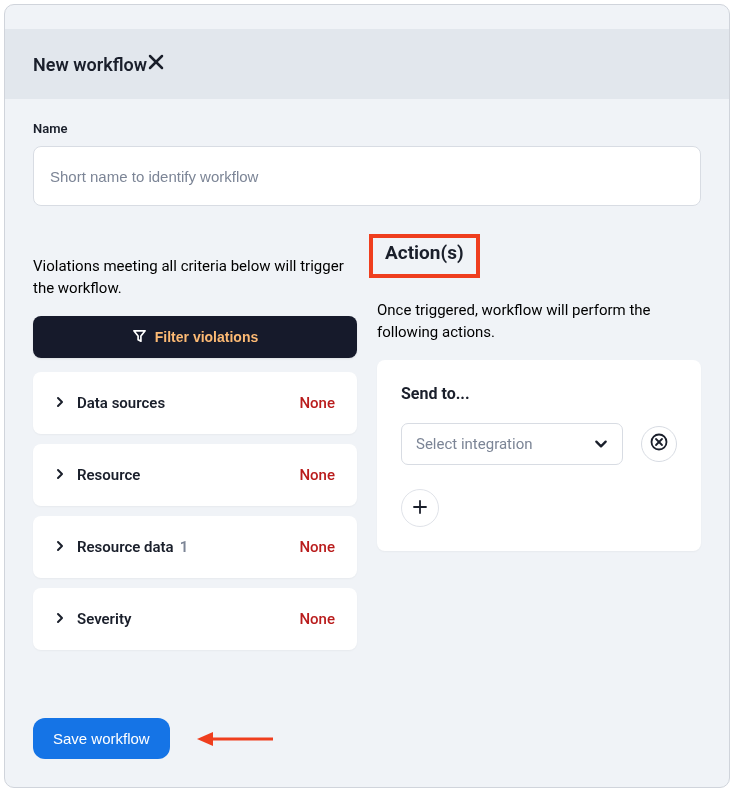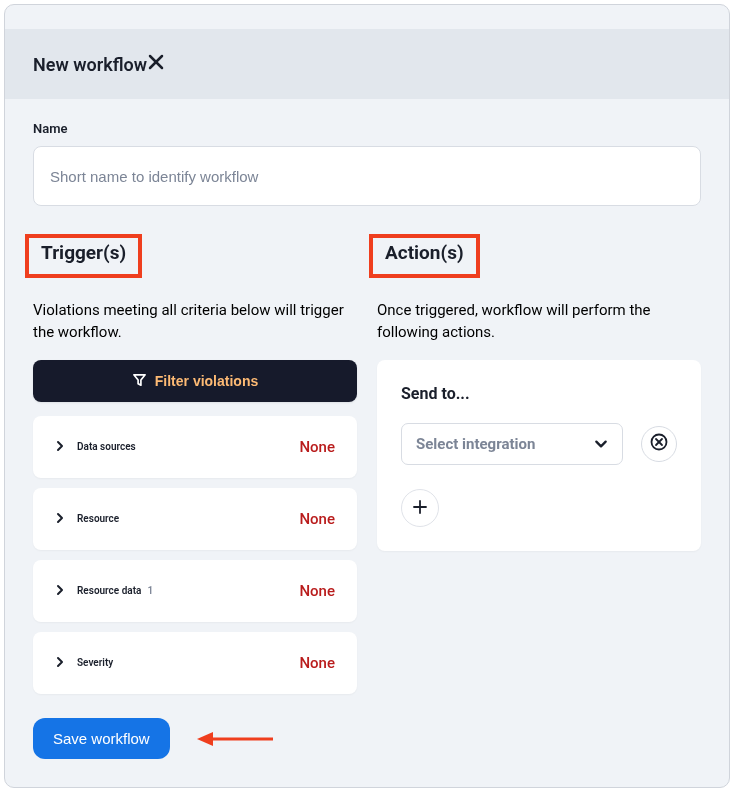--- a/index.html
+++ b/index.html
@@ -119,21 +119,21 @@
       border-radius: 8px;
       height: 62px;
       display: flex;
       align-items: center;
       padding: 0 22px;
       cursor: pointer;
       box-shadow: 0 1px 2px rgba(0,0,0,0.04);
     }
     .filter-chevron { flex-shrink: 0; margin-right: 12px; }
     .filter-label {
-      font-size: 10px;
+      font-size: 15px;
       font-weight: 600;
       color: #1a1f2b;
       flex: 1;
       display: flex;
       gap: 6px;
       align-items: baseline;
     }
     .filter-count { color: #7c8596; font-weight: 600; }
     .filter-value { font-size: 15px; color: #b91c1c; font-weight: 500; }
     .action-card {
@@ -142,21 +142,21 @@
       padding: 24px;
       margin-top: 16px;
       box-shadow: 0 1px 2px rgba(0,0,0,0.04);
     }
     .action-title {
       font-size: 16px;
       font-weight: 700;
       color: #1a1f2b;
       margin-bottom: 20px;
     }
-    .action-row { display: flex; align-items: center; gap: 18px; font-weight: bold; }
+    .action-row { display: flex; align-items: center; gap: 18px; }
     .select-box {
       flex: 1;
       height: 42px;
       border: 1px solid #d8dce3;
       border-radius: 7px;
       display: flex;
       align-items: center;
       justify-content: space-between;
       padding: 0 14px;
       cursor: pointer;
@@ -230,23 +230,20 @@
     </button>
   </div>
 
   <div class="modal-body">
     <div class="name-label">Name</div>
     <input class="name-input" type="text" placeholder="Short name to identify workflow" style="">
 
     <div class="columns">
 
       <div class="col">
-        <span class="highlight">
-          <span class="col-heading">Trigger(s)</span>
-        </span>
         <div class="col-desc">Violations meeting all criteria below will trigger the workflow.</div>
 
         <div class="tab-group">
           <button class="tab tab-active">
             <span>
               <svg width="15" height="15" viewBox="0 0 16 16" fill="none" stroke="#fff" stroke-width="1.8" stroke-linecap="round" stroke-linejoin="round">
                   <path d="M2 3h12l-4.5 5.5V14l-3-1.5V8.5L2 3z"></path>
                 </svg>
             </span>
             <span>Filter violations</span>

